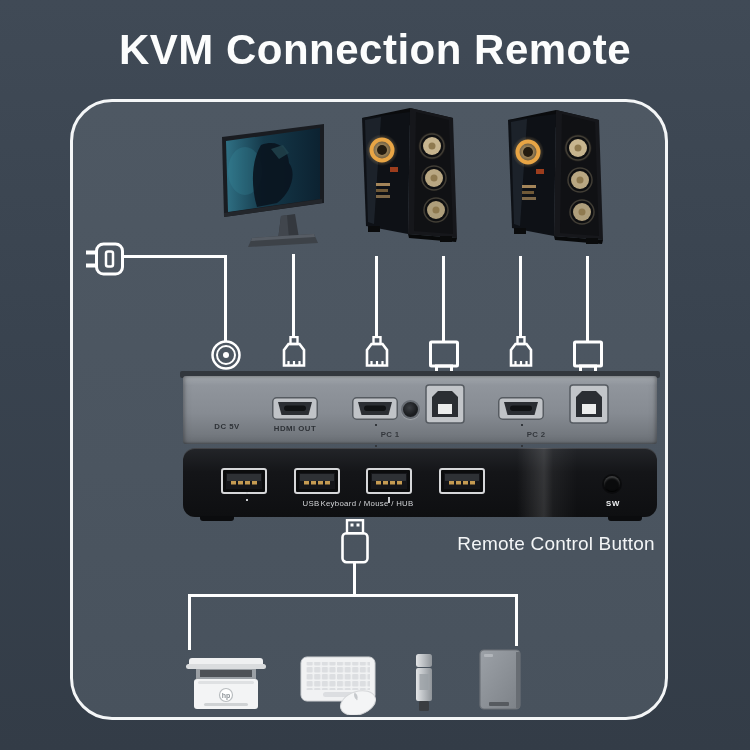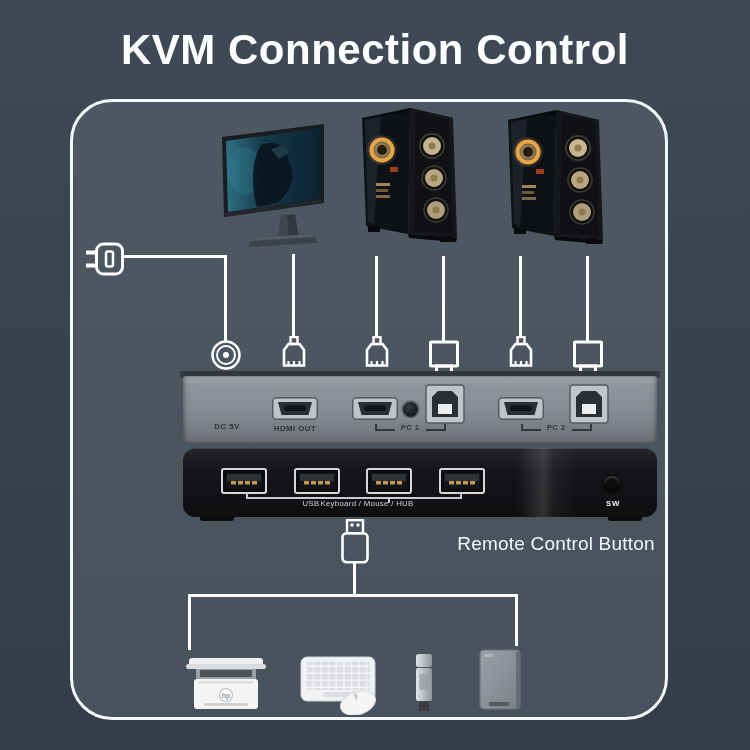--- a/index.html
+++ b/index.html
@@ -46,21 +46,21 @@
   .foot{
     position:absolute;top:68px;width:34px;height:5px;border-radius:0 0 3px 3px;background:#0b0c0e;
   }
   .tinylabel{
     position:absolute;font-size:10px;font-weight:700;line-height:10px;white-space:nowrap;
     transform:translateX(-50%) scale(.78);transform-origin:center top;
   }
   .lbl-dark{color:#2e3237;letter-spacing:.6px;}
   .lbl-light{color:#d2d4d7;letter-spacing:.4px;font-weight:400;}
   .lbl-sw{color:#eef0f1;font-weight:700;letter-spacing:.8px;}
-  .bracket{position:absolute;display:flex;align-items:flex-start;}
+  .bracket{position:absolute;display:flex;align-items:flex-start;flex-direction:column;}
   .bracket .tick{width:2px;height:7px;background:currentColor;flex:0 0 2px;}
   .bracket .seg{flex:1;height:2px;background:currentColor;margin-top:5px;}
   .bracket .blabel{
     font-size:10px;font-weight:700;line-height:9px;margin:0 3px;color:currentColor;
     transform:scale(.78);transform-origin:center top;white-space:nowrap;letter-spacing:.5px;
   }
   .dc-jack{
     position:absolute;width:15px;height:15px;border-radius:50%;
     background:radial-gradient(circle at 42% 38%, #3a3d42 0%, #1a1c1f 60%);
     border:2px solid #666b72;box-shadow:0 1px 1px rgba(255,255,255,.25);
@@ -70,21 +70,21 @@
     box-shadow:inset 0 2px 2px rgba(255,255,255,.22), inset 0 -1px 1px rgba(0,0,0,.8), 0 0 0 2px rgba(0,0,0,.4);
   }
   .remote-label{
     position:absolute;left:441px;top:533px;width:230px;text-align:center;
     font-size:19px;color:#f3f5f6;letter-spacing:.2px;white-space:nowrap;
   }
 </style>
 </head>
 <body>
 
-<div class="page-title">KVM Connection Control</div>
+<div class="page-title">KVM Connection Remote</div>
 
 <div class="diagram-panel"></div>
 
 <div class="abs" style="left:205px;top:119px;">
   <svg width="122" height="130" viewBox="0 0 122 130">
     <defs>
       <linearGradient id="scr" x1="0" y1="0" x2="1" y2="0">
         <stop offset="0" stop-color="#2f7084"></stop>
           <stop offset="0.4" stop-color="#15394a"></stop>
           <stop offset="1" stop-color="#0c2231"></stop>

